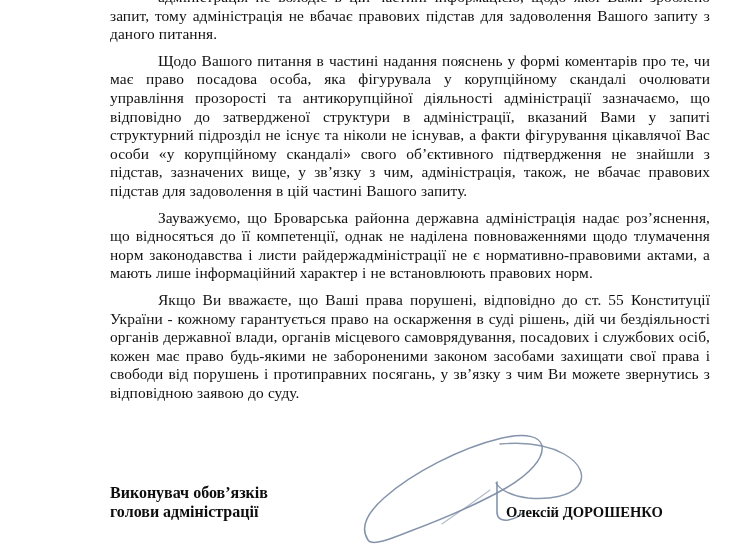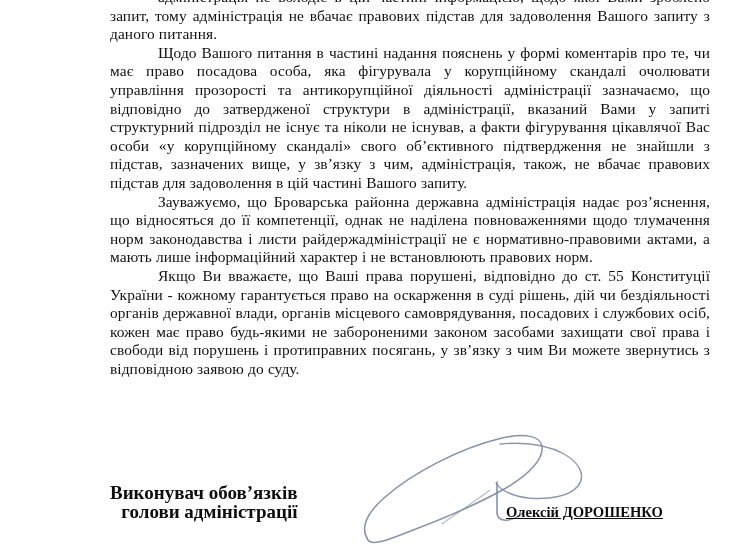--- a/index.html
+++ b/index.html
@@ -28,53 +28,51 @@
     margin: 0;
     text-align: justify;
     text-justify: inter-word;
     text-indent: 48px;
     font-size: 15.4px;
     line-height: 18.6px;
     letter-spacing: 0.08px;
     color: #111111;
     word-spacing: 0.2px;
   }
-  .para + .para { margin-top: 0px; }
+  .para + .para { margin-top: 8px; }
 
   
   #body-text, #sig-block { -webkit-font-smoothing: antialiased; }
 
   
   #sig-block {
     position: absolute;
     left: 110px;
     top: 483px;
     width: 600px;
     height: 60px;
   }
   #sig-title {
     position: absolute;
     left: 0px;
     top: 0px;
-    font-size: 19px;
+    font-size: 16px;
     line-height: 19px;
     font-weight: bold;
     color: #0d0d0d;
     white-space: pre-line;
-    text-align: right;
   }
   #sig-name {
     position: absolute;
     left: 396px;
     top: 21px;
     font-size: 14.6px;
     font-weight: bold;
     color: #0d0d0d;
     white-space: nowrap;
-    text-decoration: underline;
   }
   #sig-ink {
     position: absolute;
     left: 240px;
     top: -55px;
     width: 300px;
     height: 120px;
     pointer-events: none;
   }
   

